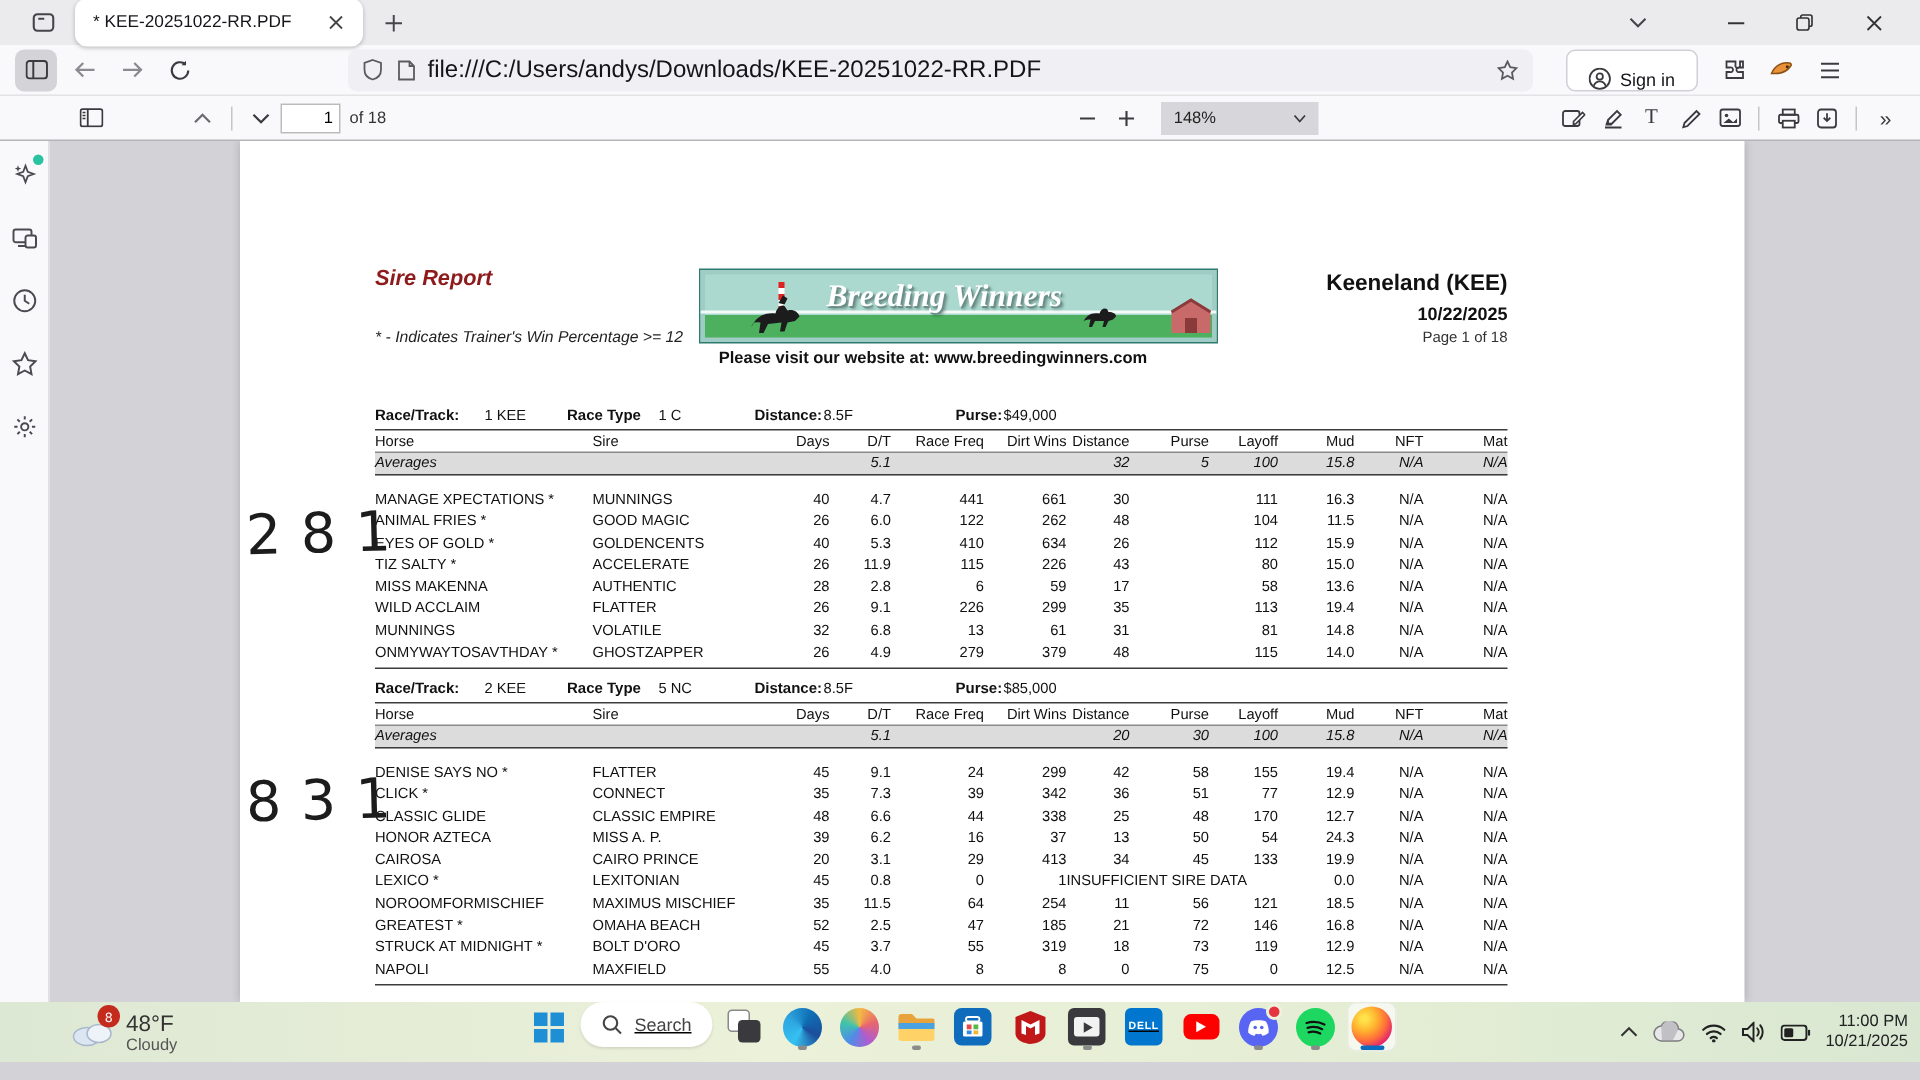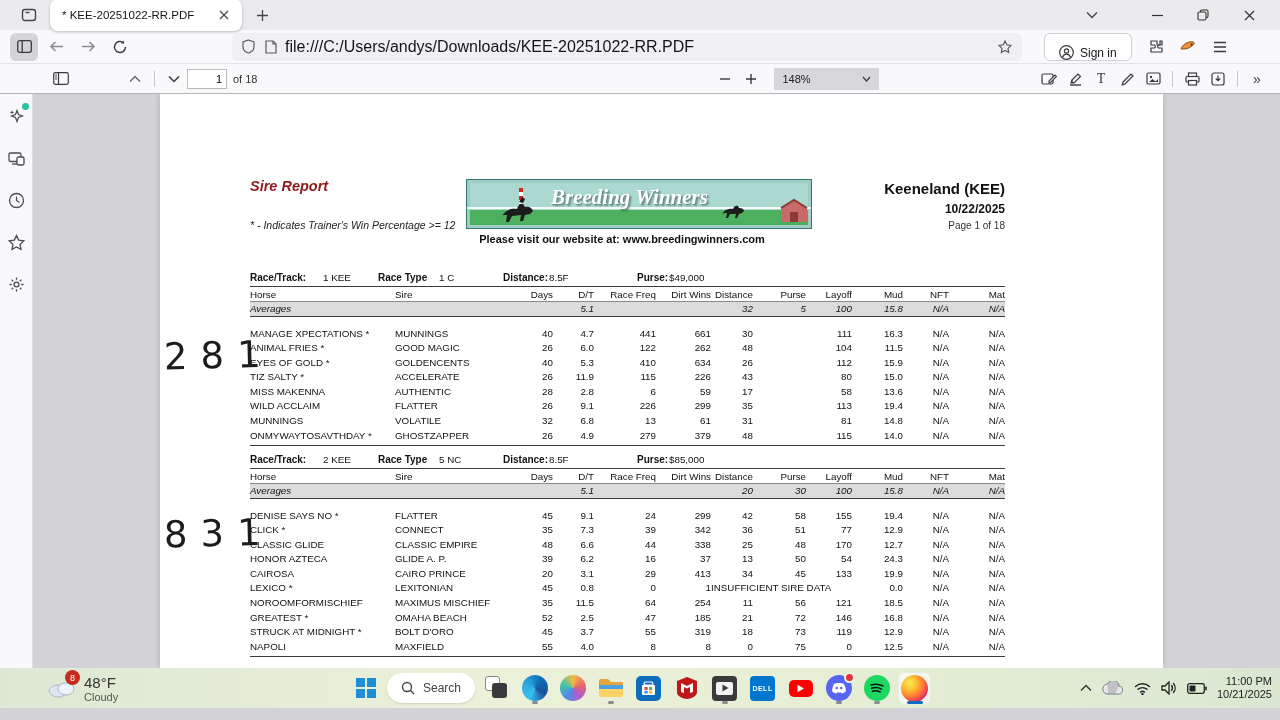--- a/index.html
+++ b/index.html
@@ -82,21 +82,21 @@
   .annot1 { left:4px; top:240px; }
   .annot2 { left:4px; top:418px; }
 
   
   .taskbar { position:relative; height:40px; background:linear-gradient(90deg,#dde8d4,#ecf1d9 40%,#e3edd4 75%,#d9e7d2); display:flex; align-items:center; }
   .weather { position:absolute; left:46px; display:flex; align-items:center; gap:8px; }
   .weather-icon { position:relative; width:30px; height:24px; }
   .weather-badge { position:absolute; top:-6px; right:-4px; min-width:15px; height:15px; border-radius:8px; background:#c42b1c; color:#fff; font-size:9px; display:flex; align-items:center; justify-content:center; padding:0 3px; }
   .weather-temp { font-size:15px; color:#333; }
   .weather-cond { font-size:11px; color:#555; }
-  .tb-center { position:absolute; left:50%; transform:translateX(-50%); display:flex; align-items:center; gap:5px; height:40px; }
+  .tb-center { position:absolute; left:50%; transform:translateX(-50%); display:flex; align-items:flex-start; gap:5px; height:40px;text-decoration:underline; }
   .tb-icon { position:relative; width:33px; height:33px; border-radius:6px; display:flex; align-items:center; justify-content:center; }
   .tb-icon.active { background:rgba(255,255,255,.6); box-shadow:inset 0 0 0 1px rgba(0,0,0,.05); }
   .run-dash { position:absolute; bottom:1px; left:50%; transform:translateX(-50%); width:6px; height:3px; border-radius:2px; background:#8b8b8b; }
   .active-dash { position:absolute; bottom:1px; left:50%; transform:translateX(-50%); width:16px; height:3px; border-radius:2px; background:var(--firefox-accent,#0a6cbe); }
   .search-pill { height:30px; background:#fff; border-radius:16px; display:flex; align-items:center; padding:0 14px; gap:8px; box-shadow:0 1px 2px rgba(0,0,0,.12); }
   .search-label { font-size:12px; color:#444; }
   .tray { position:absolute; right:8px; display:flex; align-items:center; gap:10px; }
   .clock { text-align:right; font-size:11px; color:#222; line-height:13px; }
   .edge-circle { width:26px; height:26px; border-radius:50%; background:conic-gradient(from 210deg,#35c1f1,#2ea7e0,#0f6fb5,#1b4e9b,#35c1f1); }
   .copilot-circle { width:26px; height:26px; border-radius:50%; background:conic-gradient(#f4b942,#e8656f,#b05ccf,#4e8de8,#40c4a9,#f4b942); }
@@ -627,21 +627,21 @@
             <div>25</div>
             <div>48</div>
             <div>170</div>
             <div>12.7</div>
             <div>N/A</div>
             <div>N/A</div>
           </div>
 
           <div class="trow">
             <div>HONOR AZTECA</div>
-            <div>GLIDE A. P.</div>
+            <div>MISS A. P.</div>
             <div>39</div>
             <div>6.2</div>
             <div>16</div>
             <div>37</div>
             <div>13</div>
             <div>50</div>
             <div>54</div>
             <div>24.3</div>
             <div>N/A</div>
             <div>N/A</div>

